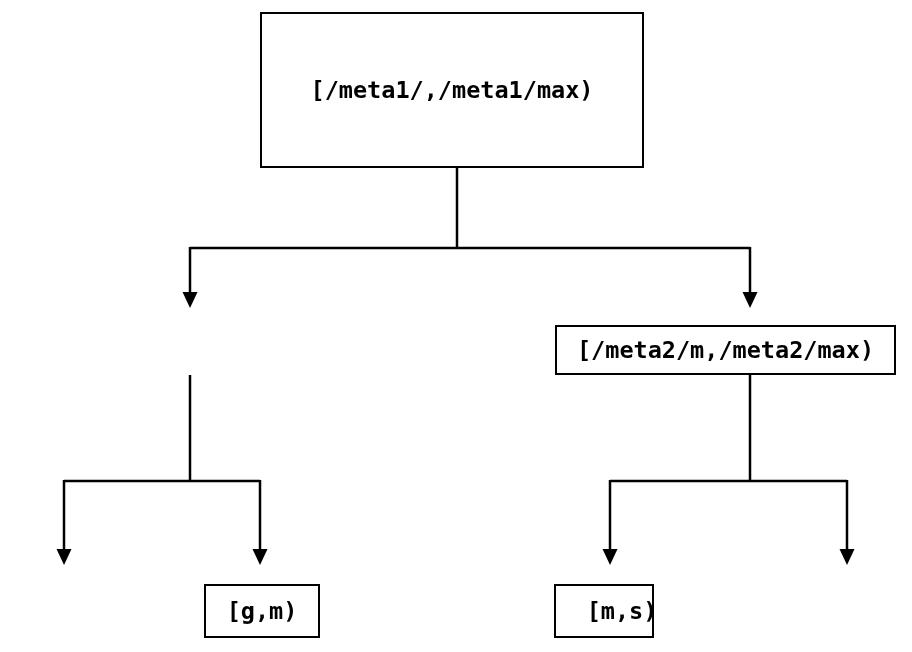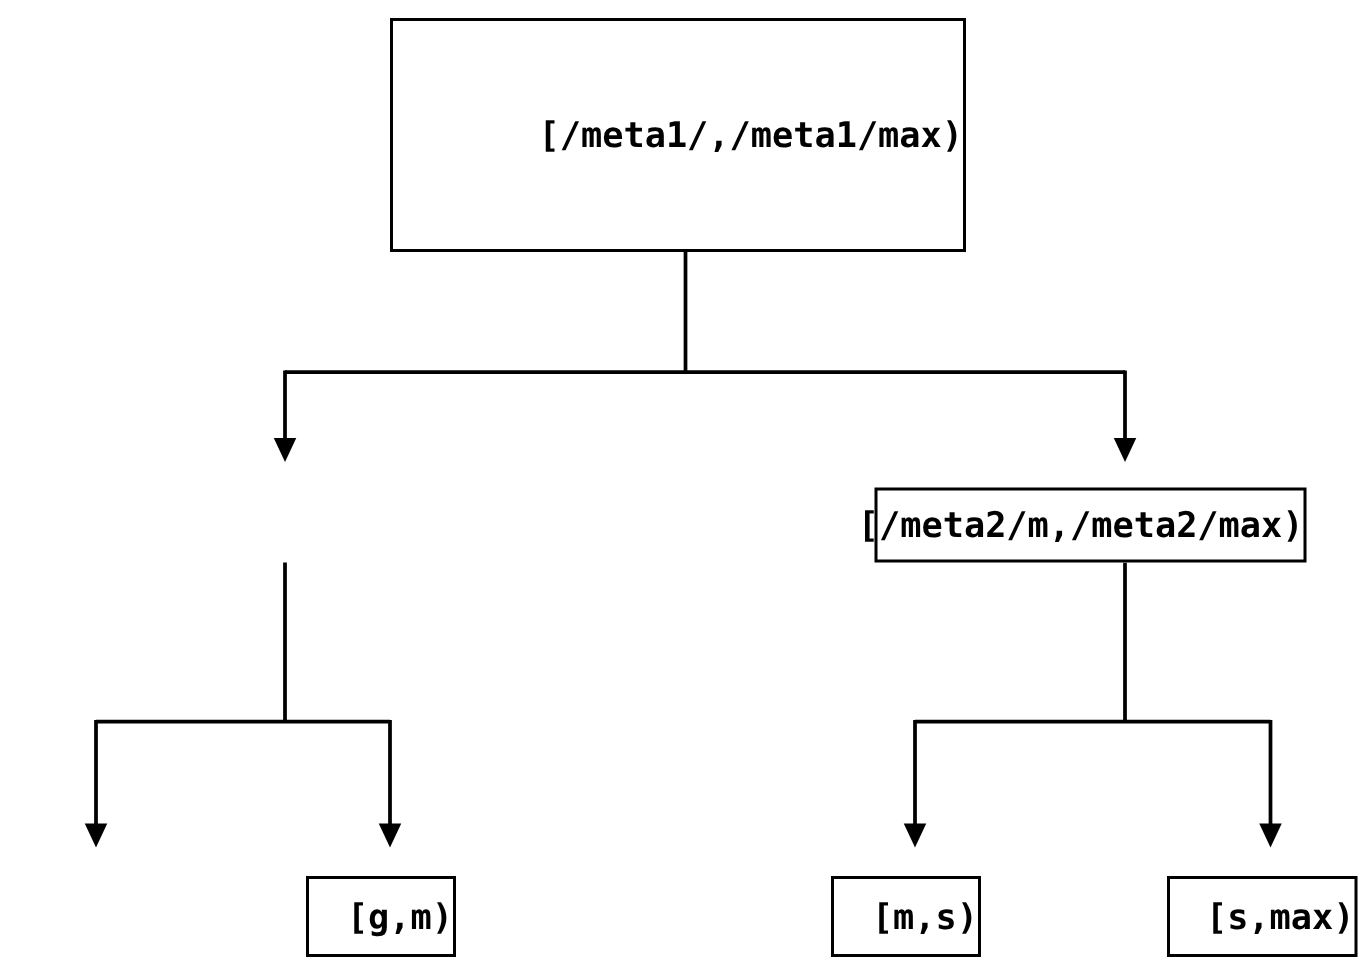--- a/index.html
+++ b/index.html
@@ -23,31 +23,31 @@
     height: 652px;
   }
   .node {
     position: absolute;
     box-sizing: border-box;
     border: 2.5px solid #000000;
     background: #ffffff;
     color: #000000;
     display: flex;
     align-items: center;
-    justify-content: flex-end;
+    justify-content: center;
     font-size: 23.5px;
     font-weight: bold;
     white-space: nowrap;
     letter-spacing: 0;
   }
   .node-root  { left: 260px; top: 12px;  width: 384px; height: 156px; }
   .node-n2l   { left: 22px;  top: 325px; width: 322px; height: 50px;  }
-  .node-n2r   { left: 583px; top: 325px; width: 288px; height: 50px;  }
+  .node-n2r   { left: 555px; top: 325px; width: 341px; height: 50px;  }
   .node-leaf0 { left: 8px;   top: 584px; width: 100px; height: 54px;  }
-  .node-leaf1 { left: 204px; top: 584px; width: 100px; height: 54px;  }
+  .node-leaf1 { left: 204px; top: 584px; width: 116px; height: 54px;  }
   .node-leaf2 { left: 554px; top: 584px; width: 100px; height: 54px; padding-left: 36px;  }
   .node-leaf3 { left: 778px; top: 584px; width: 127px; height: 54px;  }
   .edge {
     stroke: #000000;
     stroke-width: 2.5;
     fill: none;
   }
   .arrowhead {
     fill: #000000;
     stroke: none;
@@ -93,17 +93,14 @@
 
 
   <div class="node node-leaf1">
     <span>[g,m)</span>
   </div>
 
   <div class="node node-leaf2">
     <span>[m,s)</span>
   </div>
 
-  <div class="node node-leaf3">
-    <span>[s,max)</span>
-  </div>
 
 </div>
 
 </body></html>

